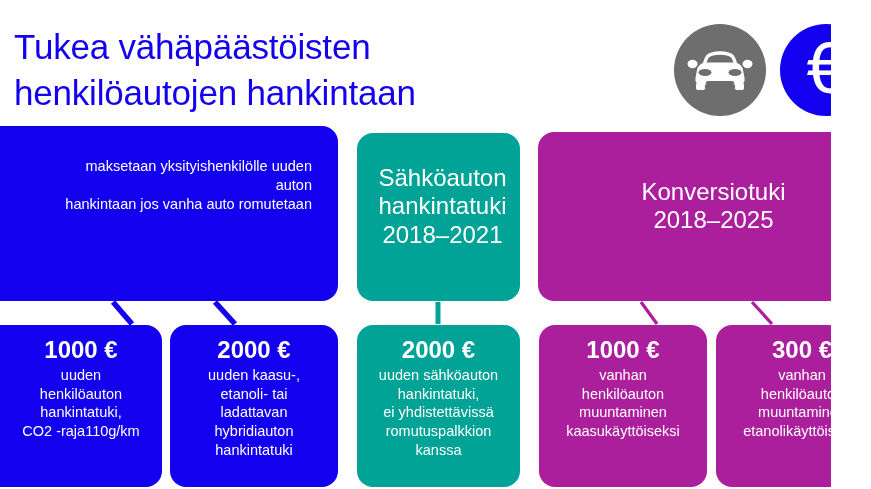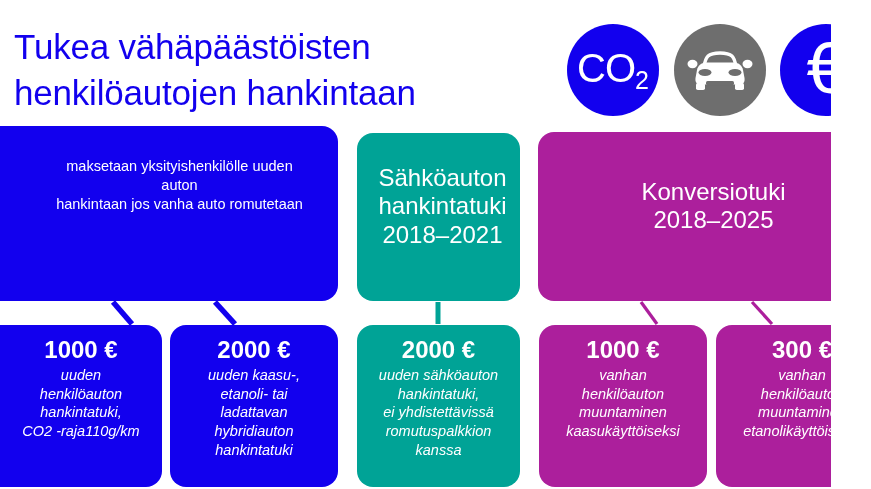--- a/index.html
+++ b/index.html
@@ -75,37 +75,36 @@
   .card .headline {
     font-size: 24px;
     line-height: 1.18;
     text-align: center;
     white-space: pre-line;
     font-weight: normal;
   }
   .card .sub {
     font-size: 14.5px;
     line-height: 1.30;
-    text-align: center;
+    text-align: right;
     white-space: pre-line;
     margin-top: 9px;
     margin-left: 25px;
   }
   .card .amount {
     font-size: 24px;
     font-weight: bold;
     line-height: 1.1;
   }
   .card .detail {
     font-size: 14.5px;
     line-height: 1.28;
     text-align: center;
     white-space: pre-line;
     margin-top: 3px;
-    font-style: italic;
   }
 
   
   #card-romutus {
     left: -18px; top: 126px; width: 356px; height: 175px;
     background: #1200EE;
     padding: 22px 26px 0 40px;
   }
   #card-sahko {
     left: 357px; top: 133px; width: 163px; height: 168px;
@@ -154,25 +153,20 @@
   }
 </style>
 </head>
 <body>
 
 <div id="stage">
 
   <div id="page-title">Tukea vähäpäästöisten
 henkilöautojen hankintaan</div>
 
-  <div class="badge" id="badge-co2" style="background:#1200EE;">
-    <span class="badge-text">
-      <span>CO</span><span class="sub">2</span>
-    </span>
-  </div>
 
   <div class="badge" id="badge-car" style="background:#6E6E6E;">
     <svg width="66" height="44" viewBox="0 0 66 44">
 
       <ellipse cx="5.5" cy="16" rx="5" ry="4.2" fill="#ffffff"></ellipse>
       <ellipse cx="60.5" cy="16" rx="5" ry="4.2" fill="#ffffff"></ellipse>
 
       <path d="M17 19 C18.5 8.5 21 5 33 5 C45 5 47.5 8.5 49 19 Z" fill="none" stroke="#ffffff" stroke-width="3.4" stroke-linejoin="round"></path>
 
       <path d="M10 22 C11 17.5 14 15 19 14.6 L47 14.6 C52 15 55 17.5 56 22

